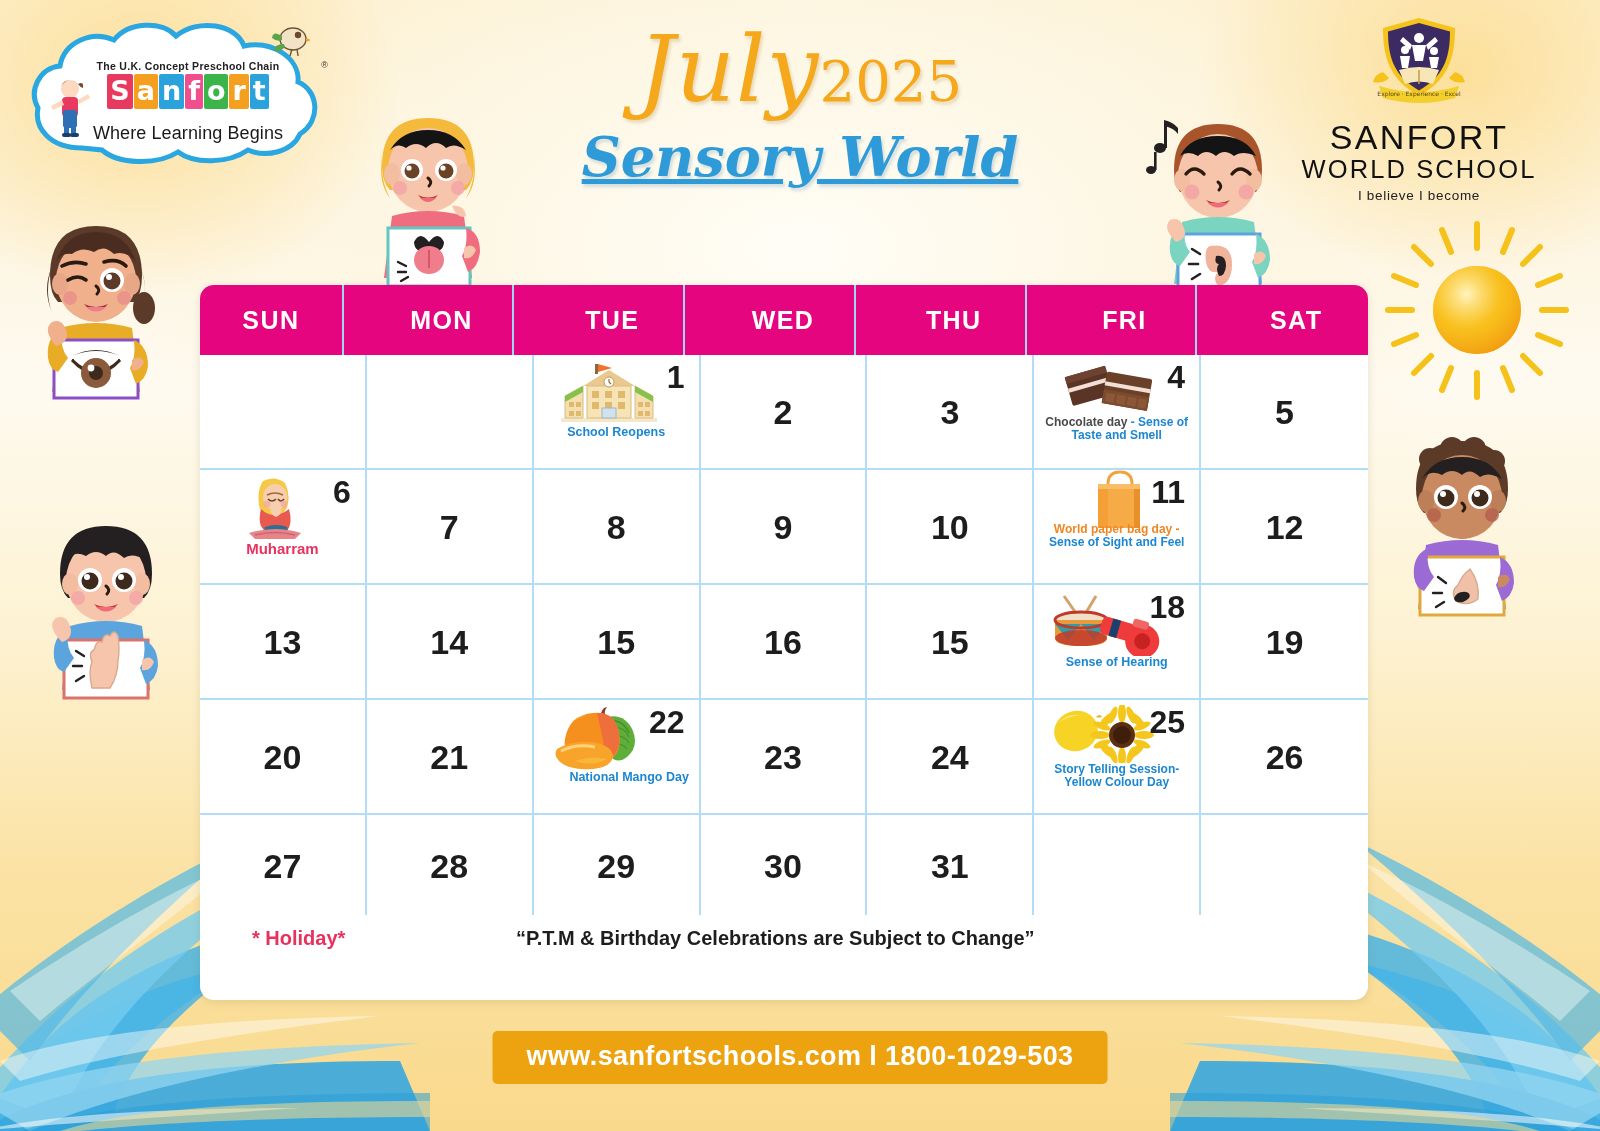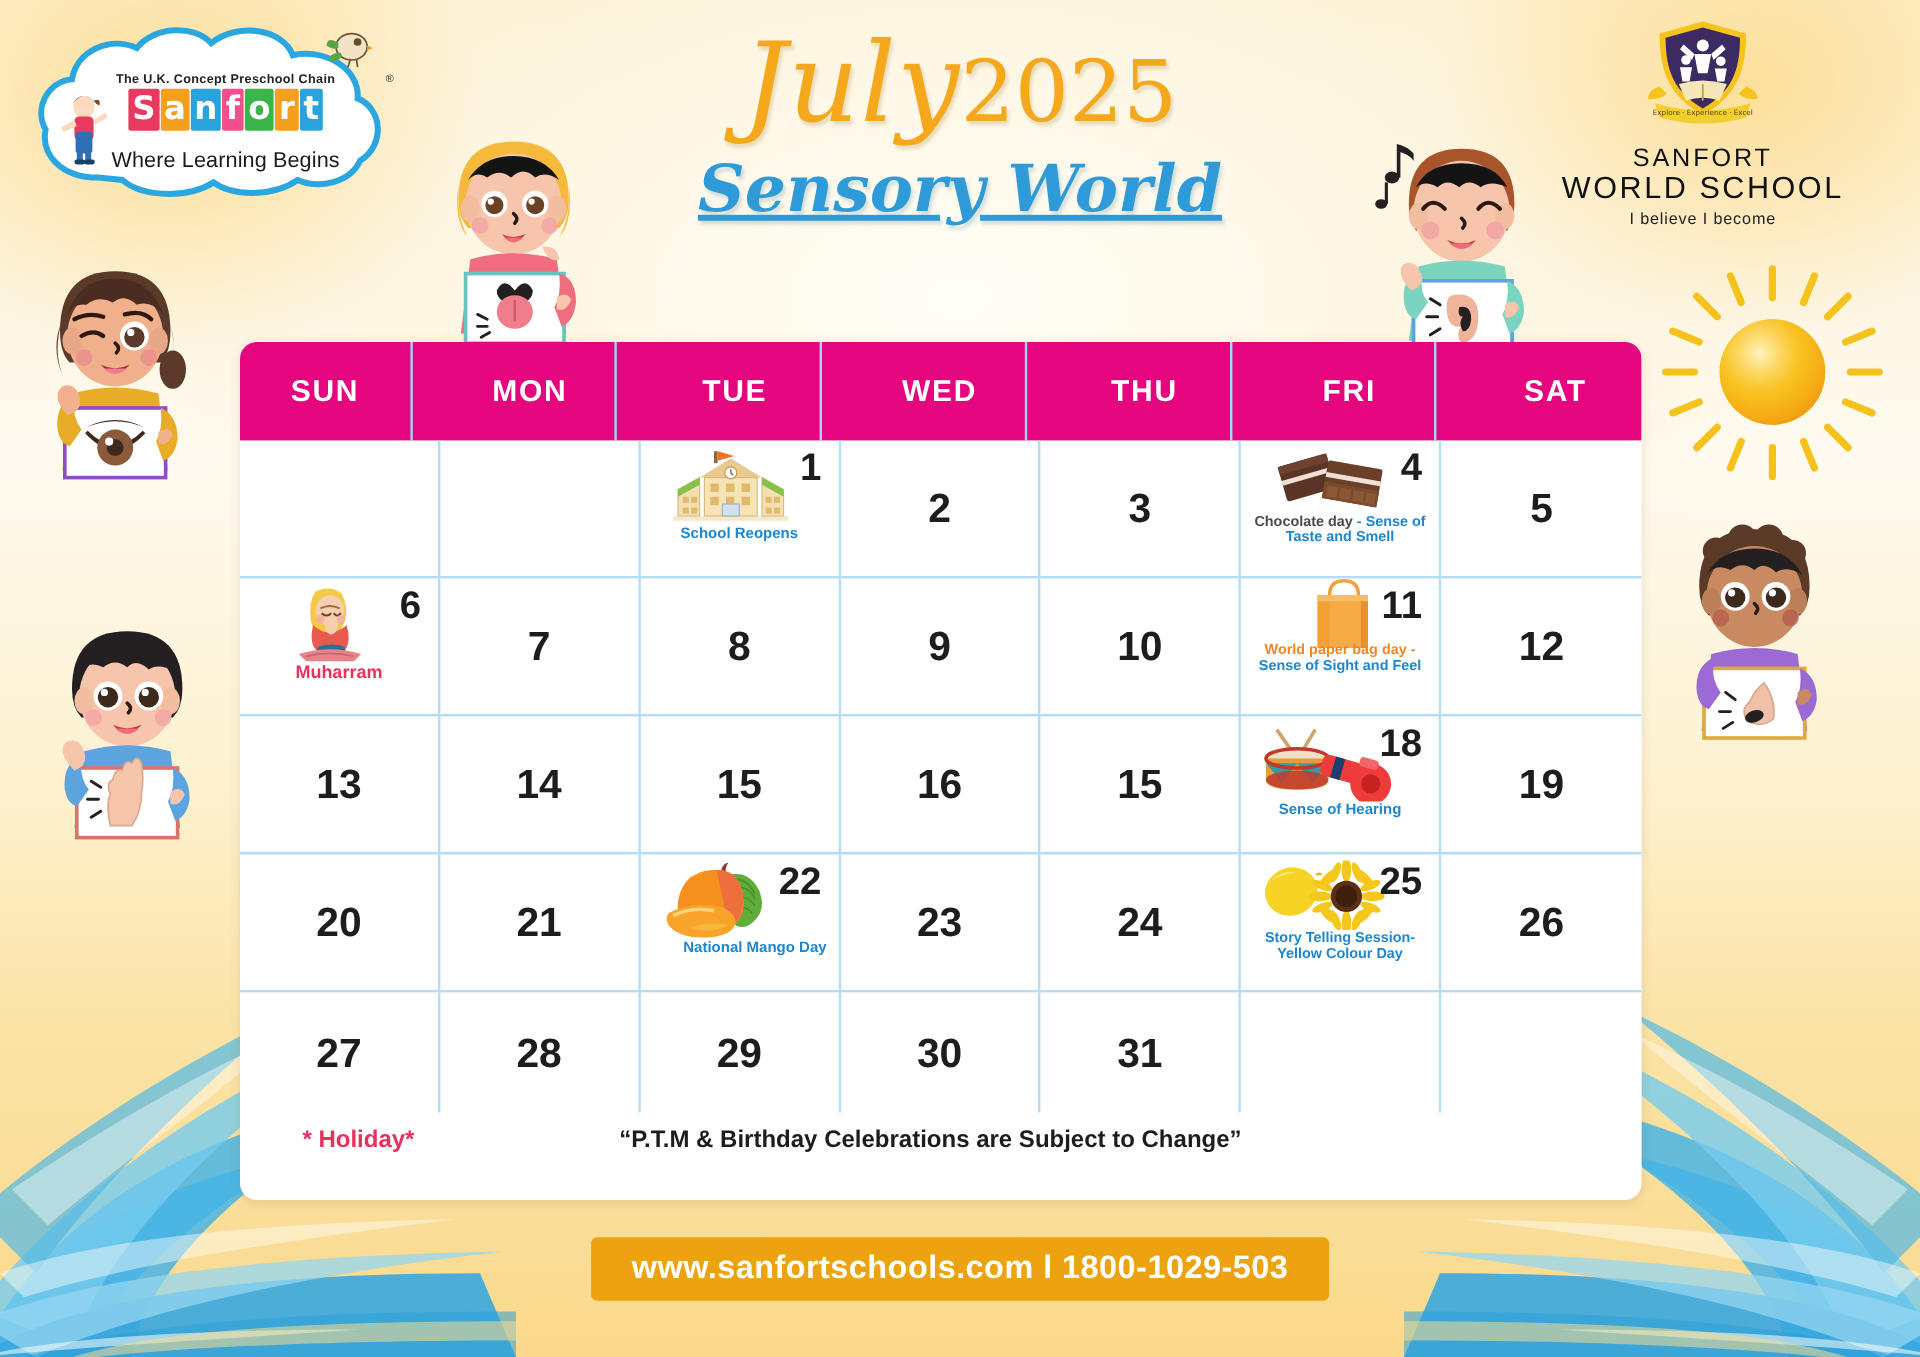--- a/index.html
+++ b/index.html
@@ -81,41 +81,41 @@
   .sanfort-reg { position: absolute; right: 4px; top: 44px; font-size: 9px; color: #333; }
   .logo-kid { position: absolute; left: 26px; top: 60px; }
   .logo-bird { position: absolute; right: 22px; top: 6px; }
 
   #logo-world {
     position: absolute; top: 14px; right: 52px;
     width: 258px; text-align: center;
   }
   .crest { margin: 0 auto 2px; }
   .ws-name {
-    font-size: 21px; letter-spacing: 2.4px; color: #111; font-weight: normal;
+    font-size: 34px; letter-spacing: 2.4px; color: #111; font-weight: normal;
     font-family: "Liberation Sans", sans-serif; line-height: 1.04;
   }
   .ws-name2 { font-size: 25.5px; letter-spacing: 2.1px; color: #111; line-height: 1.15; }
   .ws-tag { font-size: 13.5px; color: #222; letter-spacing: .7px; margin-top: 3px; }
 
   
   #heading-block {
     position: absolute; top: 18px; left: 0; width: 100%;
     text-align: center; pointer-events: none;
   }
   .title-main {
     font-family: "DejaVu Serif", serif;
     font-style: italic;
     font-size: 92px;
     color: #f5a81c;
     line-height: 1.12;
     text-shadow: 2px 3px 3px rgba(160,120,30,.22);
     letter-spacing: 1px;
   }
-  .title-main .yr { font-style: normal; font-size: 71px; letter-spacing: 0; }
+  .title-main .yr { font-style: normal; font-size: 56px; letter-spacing: 0; }
   .title-sub {
     font-family: "DejaVu Serif", serif;
     font-style: italic;
     font-weight: bold;
     font-size: 54px;
     color: #2e9bd8;
     margin-top: 4px;
     text-shadow: 2px 3px 3px rgba(40,110,160,.20);
     text-decoration: underline;
   }
@@ -127,21 +127,21 @@
     width: 1168px; height: 715px;
     background: #ffffff;
     border-radius: 14px;
     box-shadow: 0 2px 9px rgba(120,100,60,.16);
     overflow: hidden;
   }
   .cal-head {
     display: grid;
     grid-template-columns: repeat(7, 1fr);
     background: #e4057f;
-    height: 82px;
+    height: 70px;
     gap: 27px;
   }
   .cal-head > div {
     display: flex; align-items: center; justify-content: center;
     color: #fff; font-weight: bold; font-size: 25px;
     letter-spacing: 1.4px;
     border-right: 2px solid #9fd6f5;
     font-family: "Liberation Sans", sans-serif;
   }
   .cal-head > div:last-child { border-right: none; }

